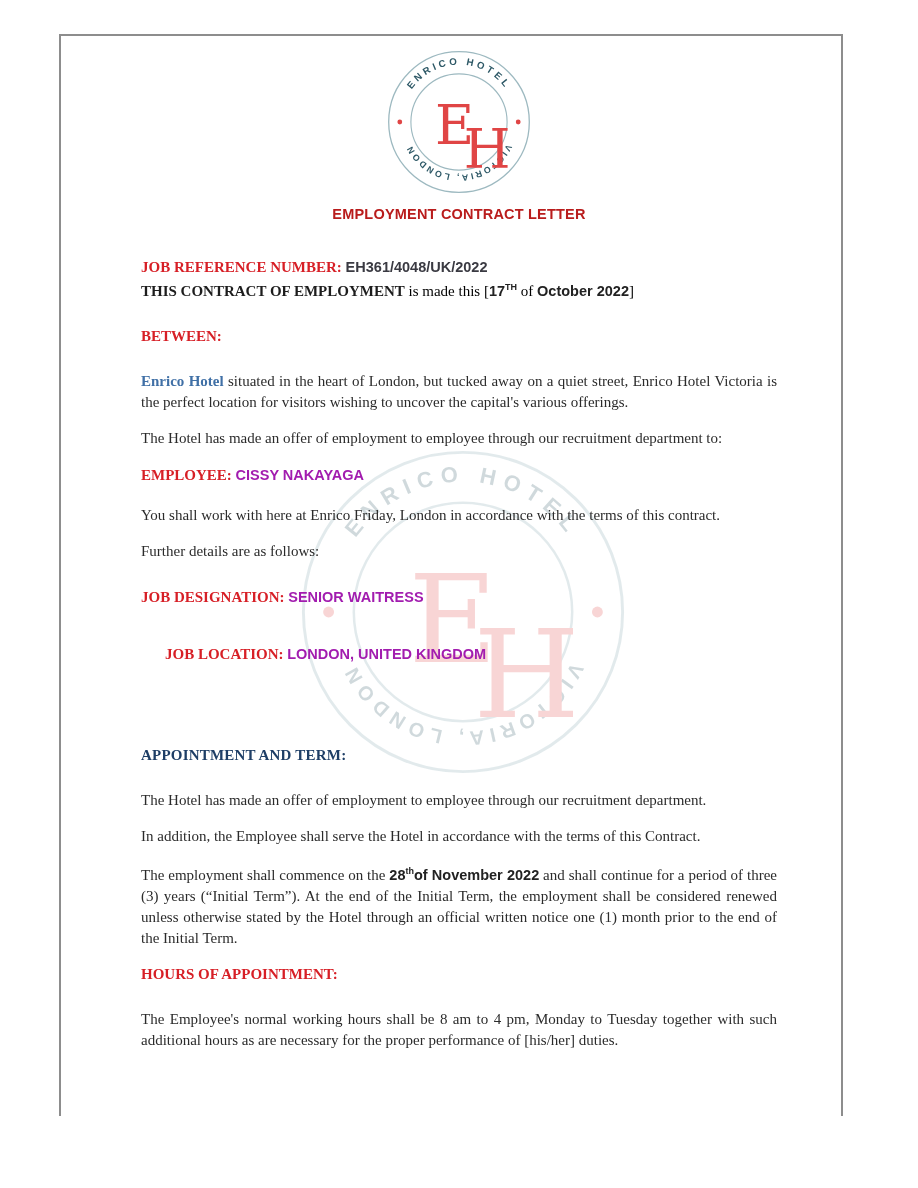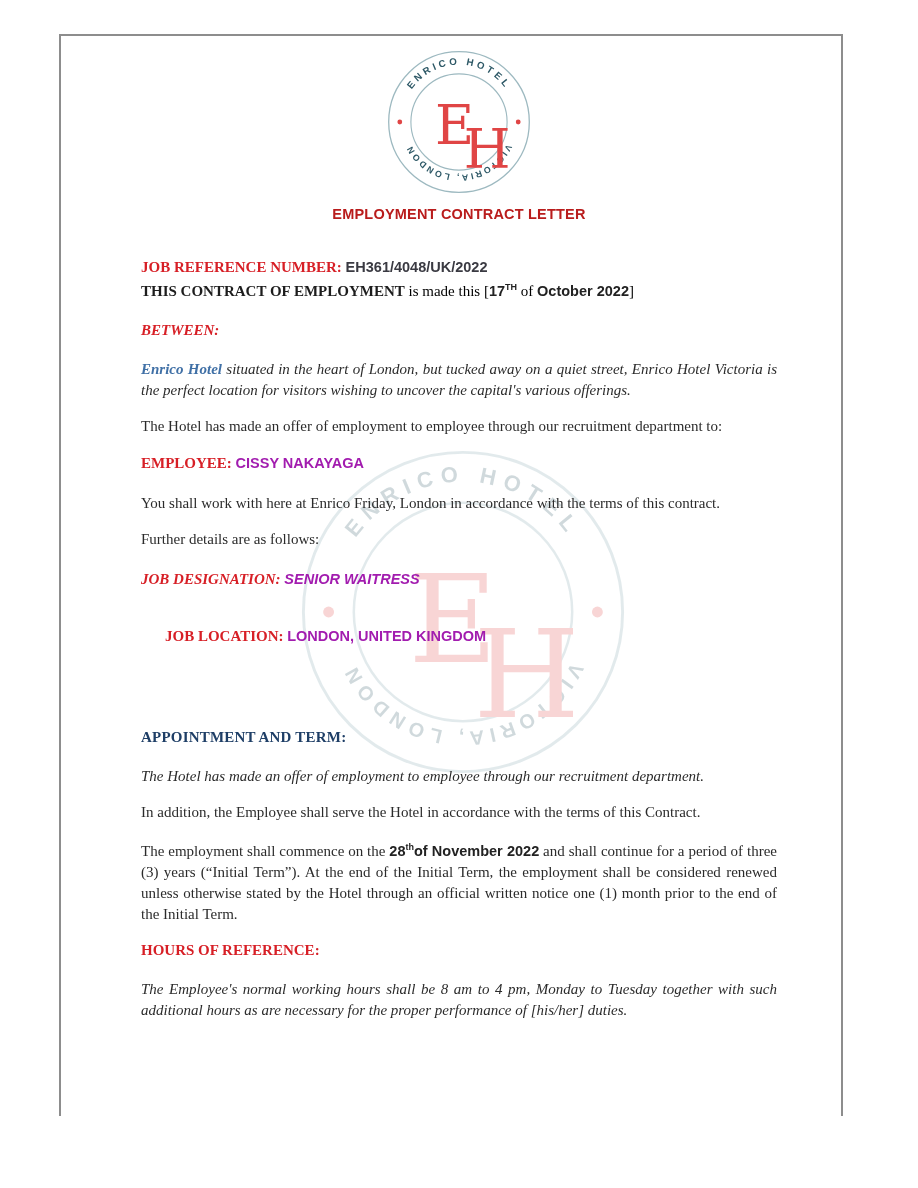--- a/index.html
+++ b/index.html
@@ -36,21 +36,21 @@
   .hl-navy{font-weight:bold;color:#1e3e66;font-size:15px;letter-spacing:0.2px;}
   .val{
     font-family:"Liberation Sans", sans-serif;font-weight:bold;font-size:14.5px;color:#a21caf;
   }
   .val-ref{color:#3a3a42;}
   .bserif{font-weight:bold;color:#1d1d1d;}
   .bsans{font-family:"Liberation Sans", sans-serif;font-weight:bold;color:#222;font-size:14.5px;}
   .sup{font-size:9px;vertical-align:6px;}
   .blue{color:#4070a6;font-weight:bold;}
   .line{font-size:15px;line-height:20px;}   .mt14{margin-top:14px;} .mt15{margin-top:15px;}
-  .mt16{margin-top:16px;} .mt19{margin-top:19px;font-style:italic;} .mt20{margin-top:20px;}
+  .mt16{margin-top:16px;} .mt19{margin-top:25px;} .mt20{margin-top:20px;}
   .mt35{margin-top:35px;} .mt37{margin-top:37px;margin-left:24px;} .mt51{}
   .mt56{margin-top:81px;}
   .seal-text{font-family:"Liberation Sans", sans-serif;font-weight:bold;fill:#2d5866;}
   .seal-mono{font-family:"DejaVu Serif", serif;fill:#e04545;}
 </style>
 </head>
 <body>
 
 <div class="page">
 
@@ -144,19 +144,19 @@
 
     <p class="para mt19">The Hotel has made an offer of employment to employee through our recruitment department.</p>
 
     <p class="para mt15">In addition, the Employee shall serve the Hotel in accordance with the terms of this Contract.</p>
 
     <p class="para mt14">
       <span>The employment shall commence on the </span><span class="bsans">28</span><span class="bsans sup">th</span><span class="bsans">of November 2022</span><span> and shall continue for a period of three (3) years (“Initial Term”). At the end of the Initial Term, the employment shall be considered renewed unless otherwise stated by the Hotel through an official written notice one (1) month prior to the end of the Initial Term.</span>
     </p>
 
     <p class="line mt15">
-      <span class="hl">HOURS OF REFERENCE:</span>
+      <span class="hl">HOURS OF APPOINTMENT:</span>
     </p>
 
     <p class="para mt19">The Employee's normal working hours shall be 8 am to 4 pm, Monday to Tuesday together with such additional hours as are necessary for the proper performance of [his/her] duties.</p>
 
   </div>
 </div>
 
 </body></html>

